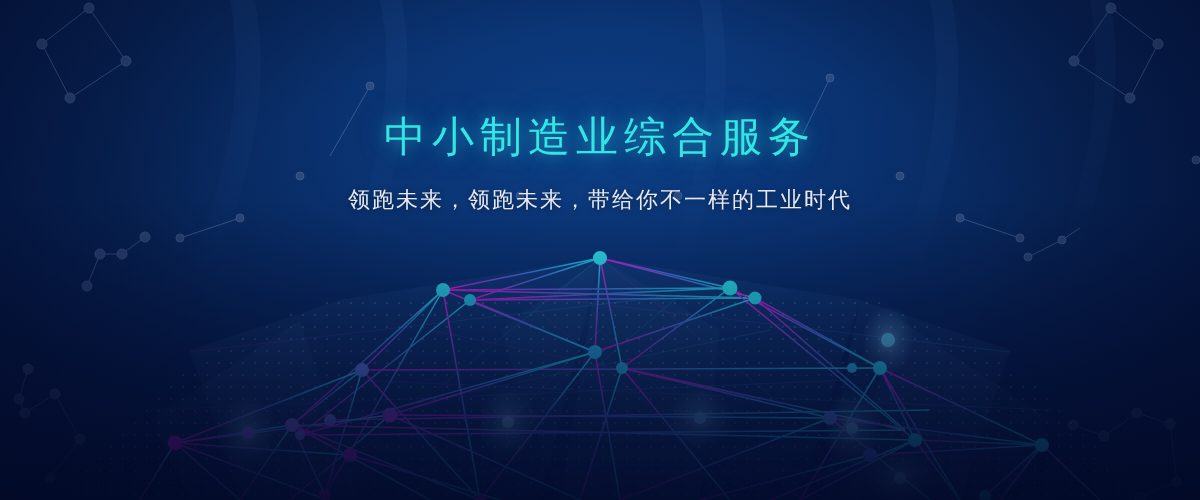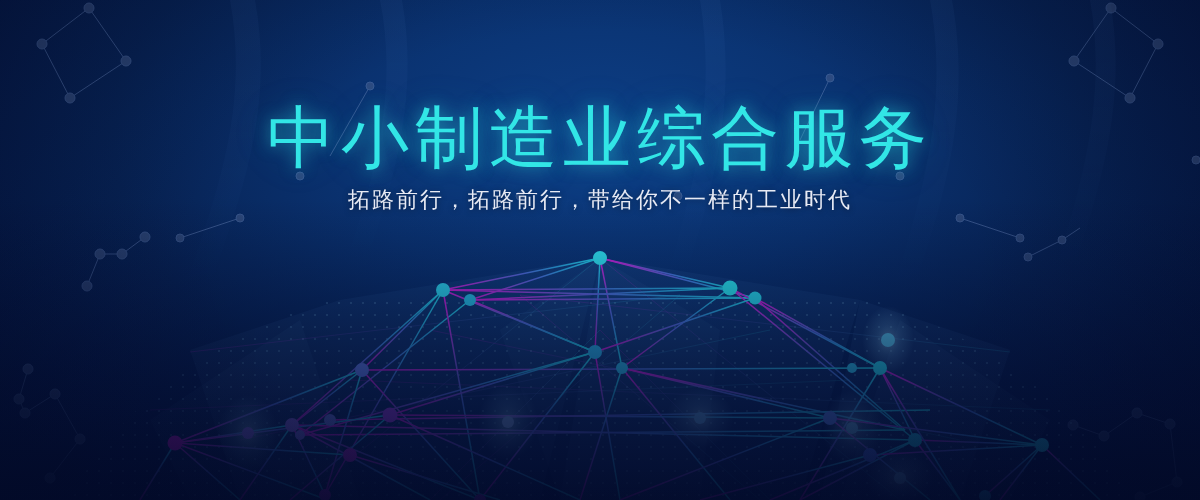--- a/index.html
+++ b/index.html
@@ -32,21 +32,21 @@
     background:linear-gradient(180deg, rgba(4,16,56,0) 0%, rgba(3,13,48,0.75) 70%, rgba(2,10,42,0.92) 100%);
   }
   svg.layer { position:absolute; left:0; top:0; width:1200px; height:500px; }
   
   .text-wrap {
     position:absolute; left:0; top:0; width:1200px;
     text-align:center; z-index:40;
   }
   #main-title {
     margin-top:104px;
-    font-size:68px;
+    font-size:42px;
     line-height:66px;
     letter-spacing:6px;
     font-weight:400;
     color:#32e6e6;
     text-shadow:0 0 16px rgba(42,224,224,0.55), 0 0 38px rgba(30,170,210,0.30);
     white-space:nowrap;
   }
   #sub-title {
     margin-top:16px;
     font-size:22px;
@@ -330,16 +330,16 @@
       <circle cx="325" cy="495" r="6" fill="#c425d6"></circle>
       <circle cx="480" cy="500" r="6" fill="#b030dc"></circle>
     </g>
   </svg>
 
   <div class="bg-bottom-dark" style="z-index:20"></div>
   <div class="bg-vignette" style="z-index:21"></div>
 
   <div class="text-wrap">
     <div id="main-title">中小制造业综合服务</div>
-    <div id="sub-title">拓路前行，拓路前行，带给你不一样的工业时代</div>
+    <div id="sub-title">领跑未来，领跑未来，带给你不一样的工业时代</div>
   </div>
 
 </div>
 
 </body></html>

